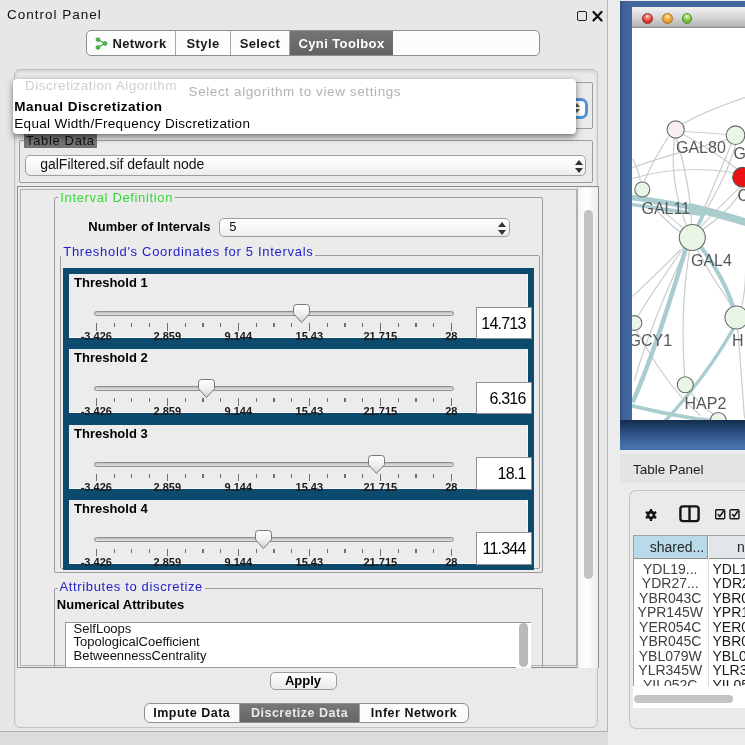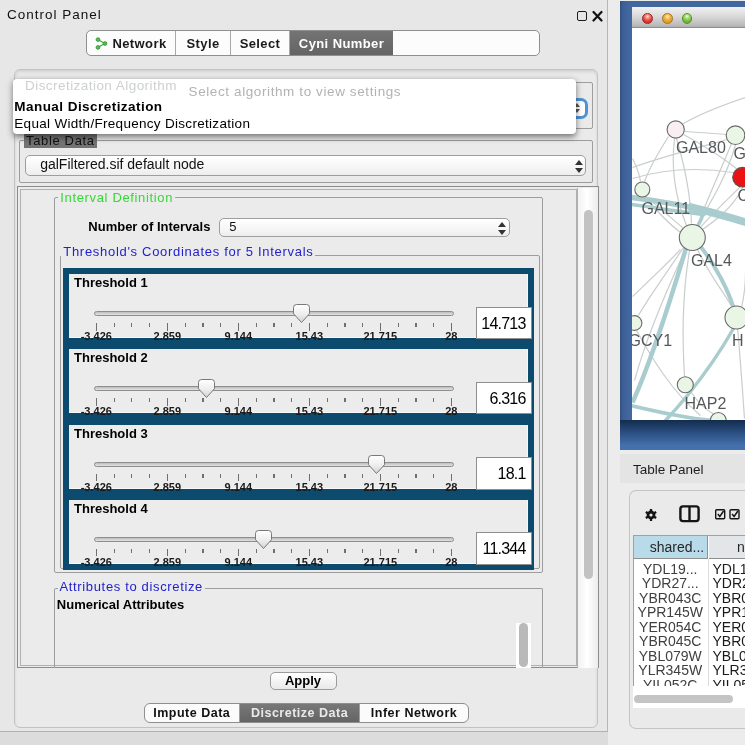--- a/index.html
+++ b/index.html
@@ -139,21 +139,21 @@
       <svg width="13" height="13" viewBox="0 0 13 13" style="margin-right:4px">
         <line x1="3" y1="2.8" x2="10" y2="6.5" stroke="#3aa53a" stroke-width="1.1"></line>
         <line x1="3" y1="10.2" x2="10" y2="6.5" stroke="#3aa53a" stroke-width="1.1"></line>
         <circle cx="3" cy="2.6" r="1.9" fill="#52bb52" stroke="#2e8f2e" stroke-width="0.7"></circle>
         <circle cx="3" cy="10.4" r="1.9" fill="#52bb52" stroke="#2e8f2e" stroke-width="0.7"></circle>
         <circle cx="10" cy="6.5" r="1.9" fill="#52bb52" stroke="#2e8f2e" stroke-width="0.7"></circle>
       </svg>
       Network</div>
     <div class="seg" style="flex:none;width:55px">Style</div>
     <div class="seg" style="flex:none;width:59px">Select</div>
-    <div class="seg sel" style="flex:none;width:103px">Cyni Number</div>
+    <div class="seg sel" style="flex:none;width:103px">Cyni Toolbox</div>
   </div>
 
   <div id="content">
     
     <div class="grp" style="left:3.8px;top:12px;width:574.2px;height:47px"></div>
 
     
     <div id="bluecombo"></div>
     <div style="position:absolute;left:559px;top:32.5px;z-index:11">
       <div style="width:0;height:0;border-left:3.5px solid transparent;border-right:3.5px solid transparent;border-bottom:4.5px solid #555;margin-bottom:2px"></div>
@@ -290,20 +290,25 @@
   </svg>
   <div class="vbox">11.344</div>
 </div>
 
     </div>
 
     
     <div class="grp" style="left:38.8px;top:518px;width:489.7px;height:79.5px;border-bottom:none;border-radius:2px 2px 0 0"></div>
     <div class="grplabel" style="left:42.5px;top:508.5px;color:#2222cc;background:#ebebeb">Attributes to discretize</div>
     <div class="grplabel" style="left:41.8px;top:527.3px;color:#000;background:transparent;font-weight:bold;font-size:13px;letter-spacing:0;padding:0">Numerical Attributes</div>
+    <div id="attrlist">
+      <div style="margin-top:-0.5px">SelfLoops</div>
+      <div>TopologicalCoefficient</div>
+      <div>BetweennessCentrality</div>
+    </div>
     <div id="alsb">
         <div class="th"></div>
       </div>
 
     <div id="apply">Apply</div>
   </div>
 
   <div id="bottabs">
     <div class="seg" style="flex:none;width:95.1px">Impute Data</div>
     <div class="seg sel" style="flex:none;width:120.5px">Discretize Data</div>

